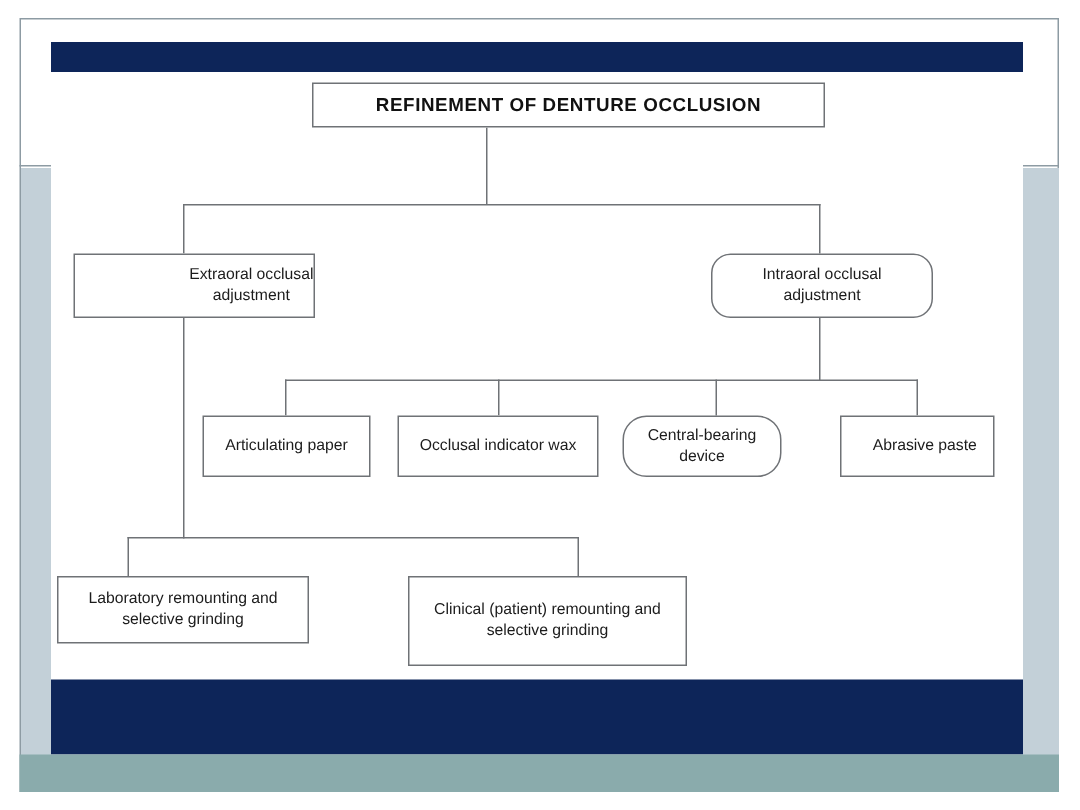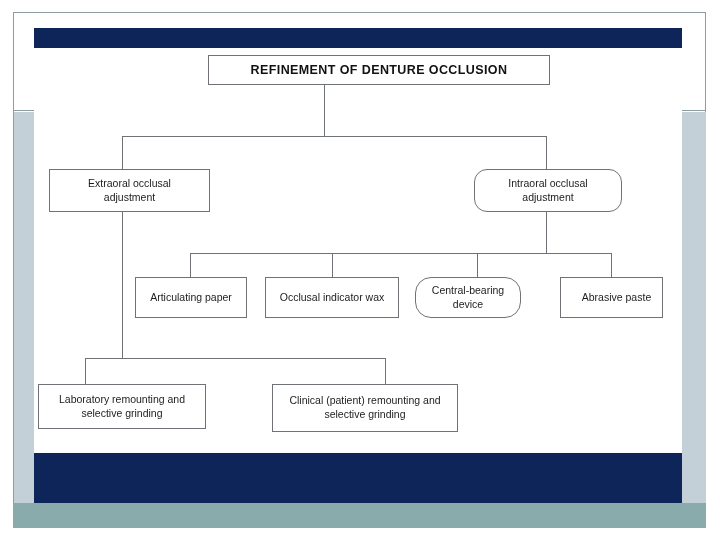--- a/index.html
+++ b/index.html
@@ -154,21 +154,21 @@
     <div class="conn v" style="left:477px; top:253px; height:24px;"></div>
     <div class="conn v" style="left:611px; top:253px; height:24px;"></div>
 
     <div class="conn v" style="left:122px; top:212px; height:147px;"></div>
     <div class="conn h" style="left:85px; top:358px; width:301px;"></div>
     <div class="conn v" style="left:85px; top:358px; height:26px;"></div>
     <div class="conn v" style="left:385px; top:358px; height:26px;"></div>
 
     <div class="node title" style="left:208px; top:55px; width:342px; height:30px;">REFINEMENT OF DENTURE OCCLUSION</div>
 
-    <div class="node" style="left:49px; top:169px; width:161px; height:43px;">
+    <div class="node" style="left:49px; top:169px; width:161px; height:43px;justify-content:flex-end;">
       <span>
         <span>Extraoral occlusal</span><br>
         <span>adjustment</span>
       </span>
     </div>
 
     <div class="node" style="left:474px; top:169px; width:148px; height:43px;border-radius:13px;">
       <span>
         <span>Intraoral occlusal</span><br>
         <span>adjustment</span>
@@ -183,21 +183,21 @@
 
     <div class="node" style="left:560px; top:277px; width:103px; height:41px;padding-left:10px;">Abrasive paste</div>
 
     <div class="node" style="left:38px; top:384px; width:168px; height:45px;">
       <span>
         <span>Laboratory remounting and</span><br>
         <span>selective grinding</span>
       </span>
     </div>
 
-    <div class="node" style="left:272px; top:384px; width:186px; height:48px;">
+    <div class="node" style="left:272px; top:384px; width:186px; height:60px;">
       <span>
         <span>Clinical  (patient) remounting and</span><br>
         <span>selective grinding</span>
       </span>
     </div>
 
   </div>
 </div>
 
 </body></html>

